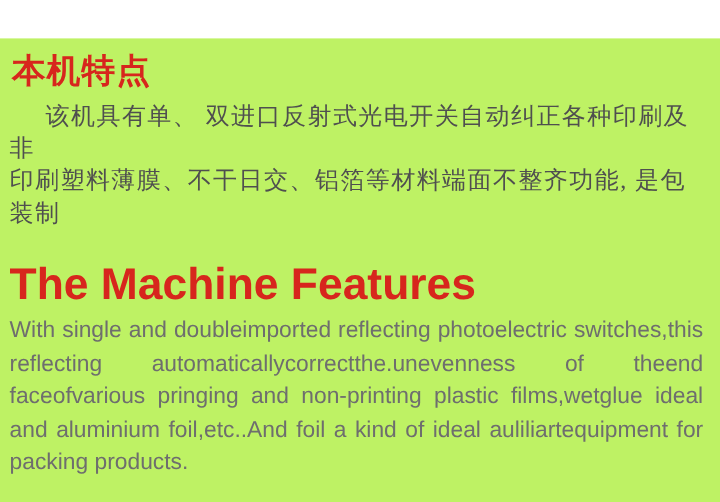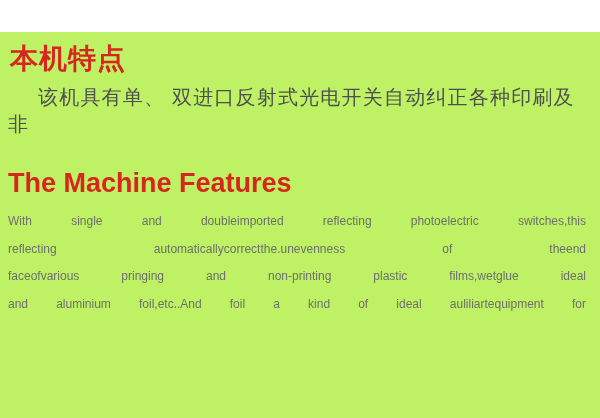--- a/index.html
+++ b/index.html
@@ -18,59 +18,62 @@
     margin: 0;
   }
   .heading-cn {
     margin: 12px 12px 0 10px;
     font-size: 28px;
     line-height: 30px;
     letter-spacing: 1px;
   }
   .heading-en {
     margin: 30px 12px 0 8px;
-    font-size: 27px;
+    font-size: 37px;
     line-height: 30px;
   }
   .para-cn {
     margin: 10px 14px 0 8px;
     color: #4f4f4f;
   }
   .cn-line {
     font-size: 20px;
     line-height: 27px;
     letter-spacing: 1.2px;
+    font-family: Liberation Serif, serif;
   }
   .cn-line.indent { text-indent: 30px; }
   .para-en {
     margin: 10px 14px 0 8px;
     color: #6e6e6e;
   }
   .en-line {
-    font-size: 12px;
+    font-size: 19px;
     line-height: 27.5px;
   }
   .en-line.just {
     text-align: justify;
     text-align-last: justify;
   }
 </style>
 </head>
 <body>
 
 <div class="page">
 
   <h1 class="heading heading-cn">本机特点</h1>
 
   <div class="para-cn" lang="zh">
     <div class="cn-line indent">该机具有单、 双进口反射式光电开关自动纠正各种印刷及非</div>
+    <div class="cn-line">印刷塑料薄膜、不干日交、铝箔等材料端面不整齐功能, 是包装制</div>
   </div>
 
   <h2 class="heading heading-en">The Machine Features</h2>
 
   <div class="para-en" lang="en">
     <div class="en-line just">With single and doubleimported reflecting photoelectric switches,this</div>
     <div class="en-line just">reflecting automaticallycorrectthe.unevenness of theend</div>
     <div class="en-line just">faceofvarious pringing and non-printing plastic films,wetglue ideal</div>
     <div class="en-line just">and aluminium foil,etc..And foil a kind of ideal auliliartequipment for</div>
+    <div class="en-line">packing products.</div>
   </div>
 
 </div>
 
 </body></html>

